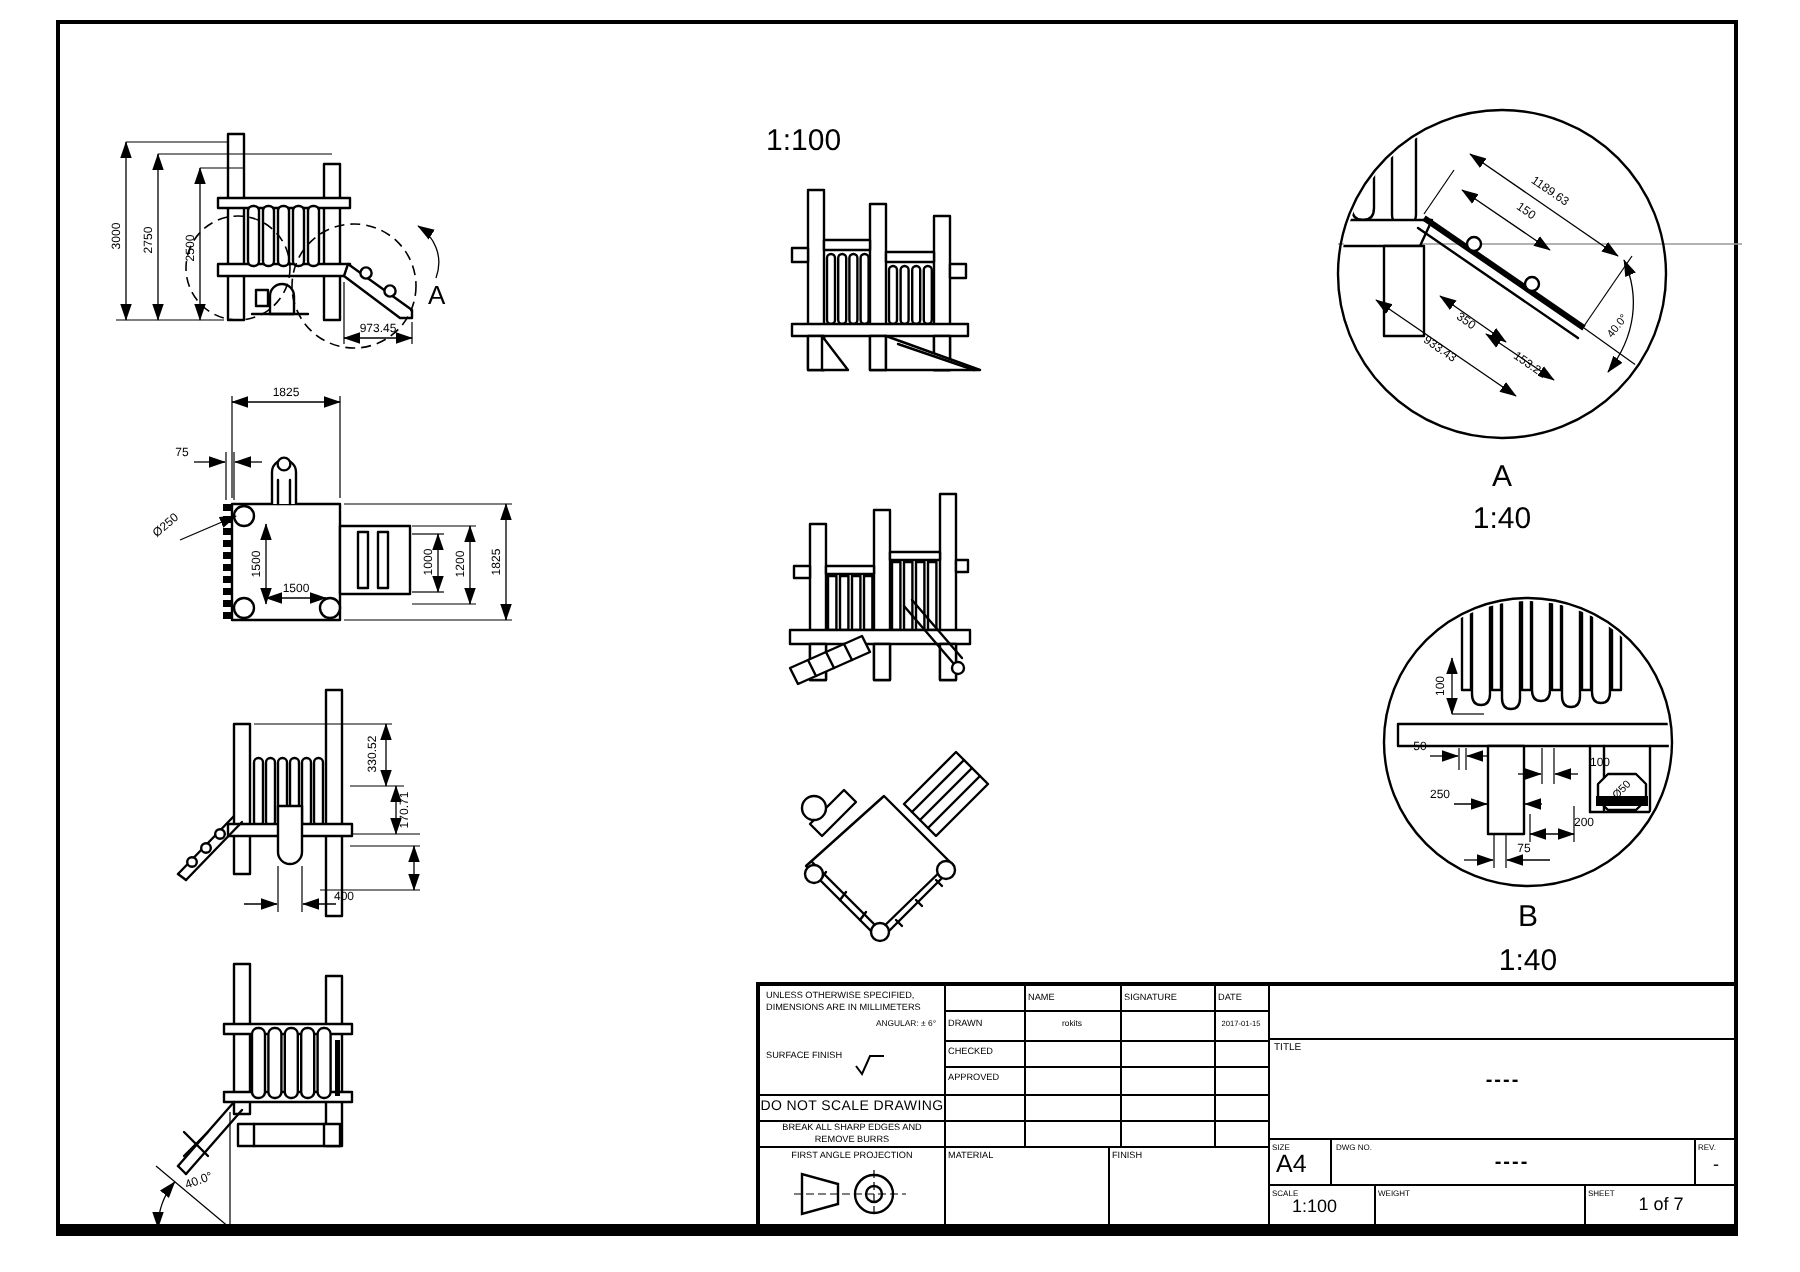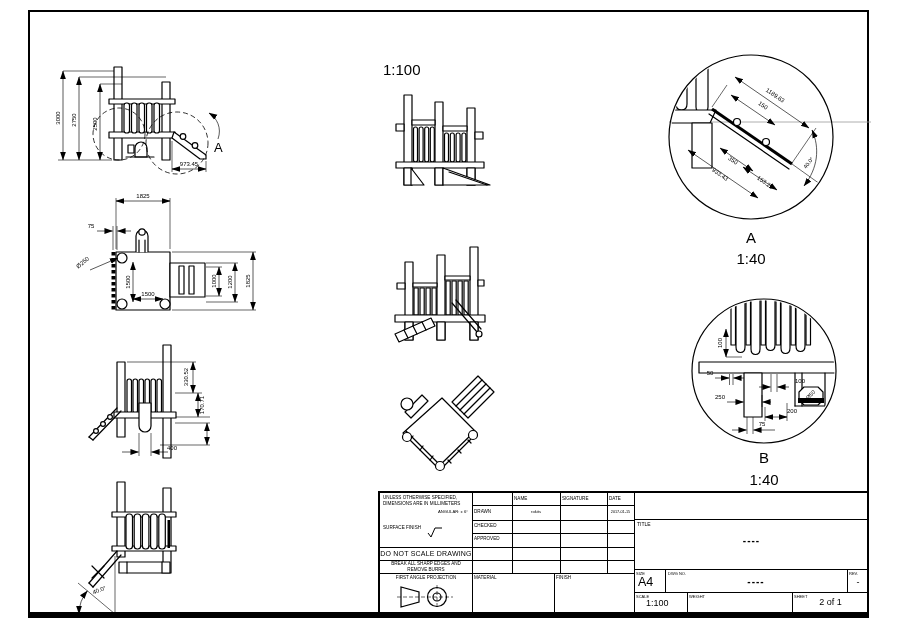--- a/index.html
+++ b/index.html
@@ -409,14 +409,14 @@
   <div class="t f40" style="left:256px;top:78px">SIZE</div>
   <div class="t f12" style="left:258px;top:82px">A4</div>
   <div class="t f40" style="left:288px;top:78px">DWG NO.</div>
   <div class="t f10b ctr" style="left:285px;top:83px;width:182px">----</div>
   <div class="t f40" style="left:469px;top:78px">REV.</div>
   <div class="t f9 ctr" style="left:467px;top:84px;width:22px">-</div>
   <div class="t f40" style="left:256px;top:101px">SCALE</div>
   <div class="t f9" style="left:266px;top:105px">1:100</div>
   <div class="t f40" style="left:309px;top:101px">WEIGHT</div>
   <div class="t f40" style="left:414px;top:101px">SHEET</div>
-  <div class="t f9 ctr" style="left:412px;top:104px;width:77px">2 of 1</div>
+  <div class="t f9 ctr" style="left:412px;top:104px;width:77px">1 of 7</div>
 </div>
 
 </body></html>

